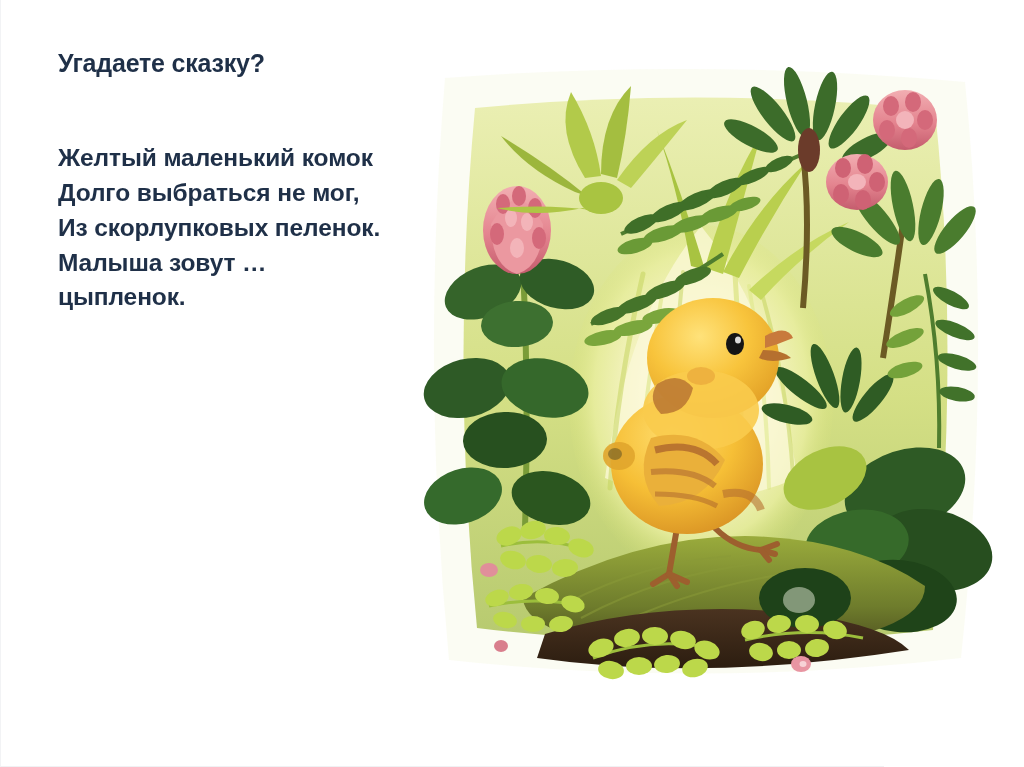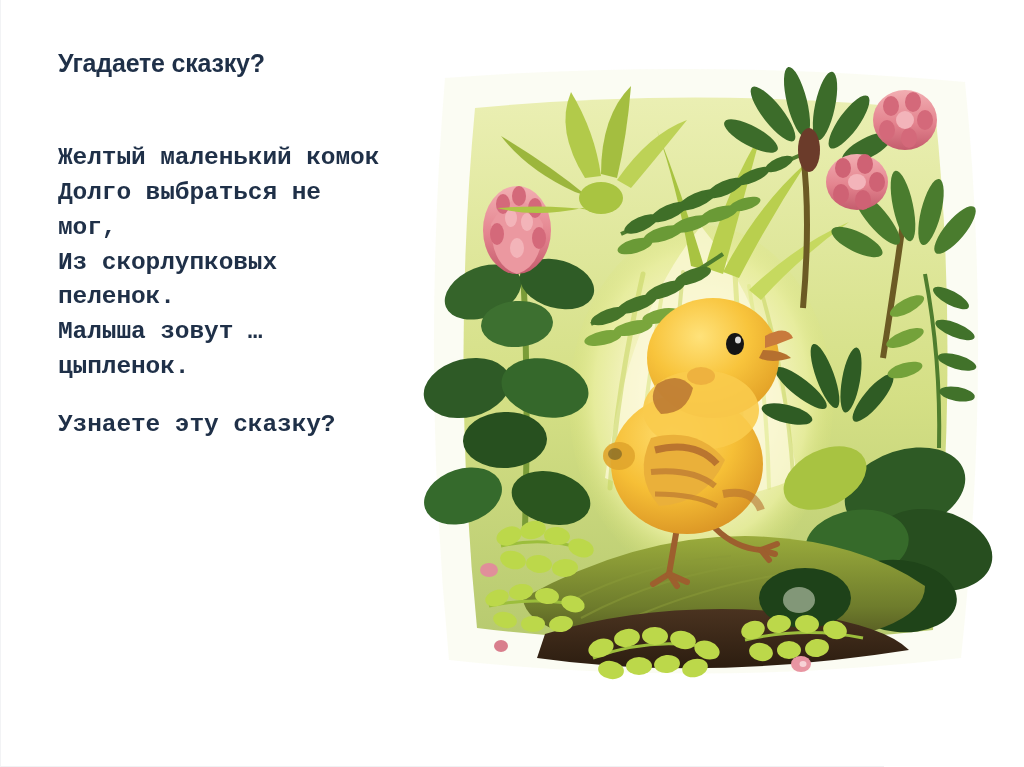--- a/index.html
+++ b/index.html
@@ -42,21 +42,20 @@
     margin-top: 62px;
   }
   .poem-line,
   .question-line {
     font-size: 24.5px;
     font-weight: bold;
     color: #1f3048;
     line-height: 1.42;
     letter-spacing: -0.1px;
     white-space: pre-wrap;
-    font-family: Liberation Mono, monospace;
   }
   .question-line {
     margin-top: 23px;
   }
 
   
   #illustration {
     position: absolute;
     left: 404px;
     top: 58px;
@@ -77,21 +76,20 @@
   <div id="text-col">
 
     <h1 id="page-title">Угадаете сказку?</h1>
 
     <div id="poem-block">
       <div class="poem-line">Желтый маленький комок
 Долго выбраться не мог,
 Из скорлупковых пеленок.
 Малыша зовут … цыпленок.</div>
 
-      <div class="question-line">Узнаете эту сказку?</div>
 
     </div>
   </div>
 
   <div id="illustration">
     <svg viewBox="0 0 600 640" xmlns="http://www.w3.org/2000/svg">
       <defs>
         <radialGradient id="glowG" cx="50%" cy="48%" r="52%">
           <stop offset="0%" stop-color="#fffdf0"></stop>
           <stop offset="45%" stop-color="#f9f5cd"></stop>

